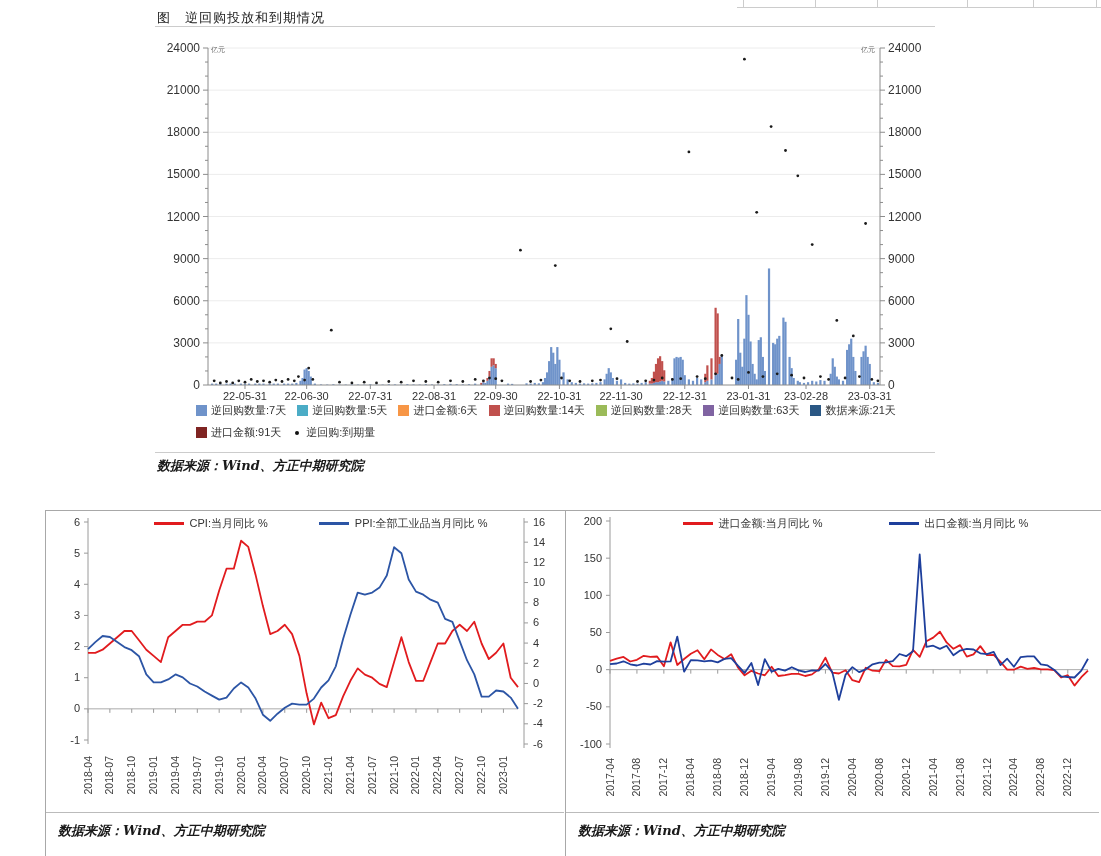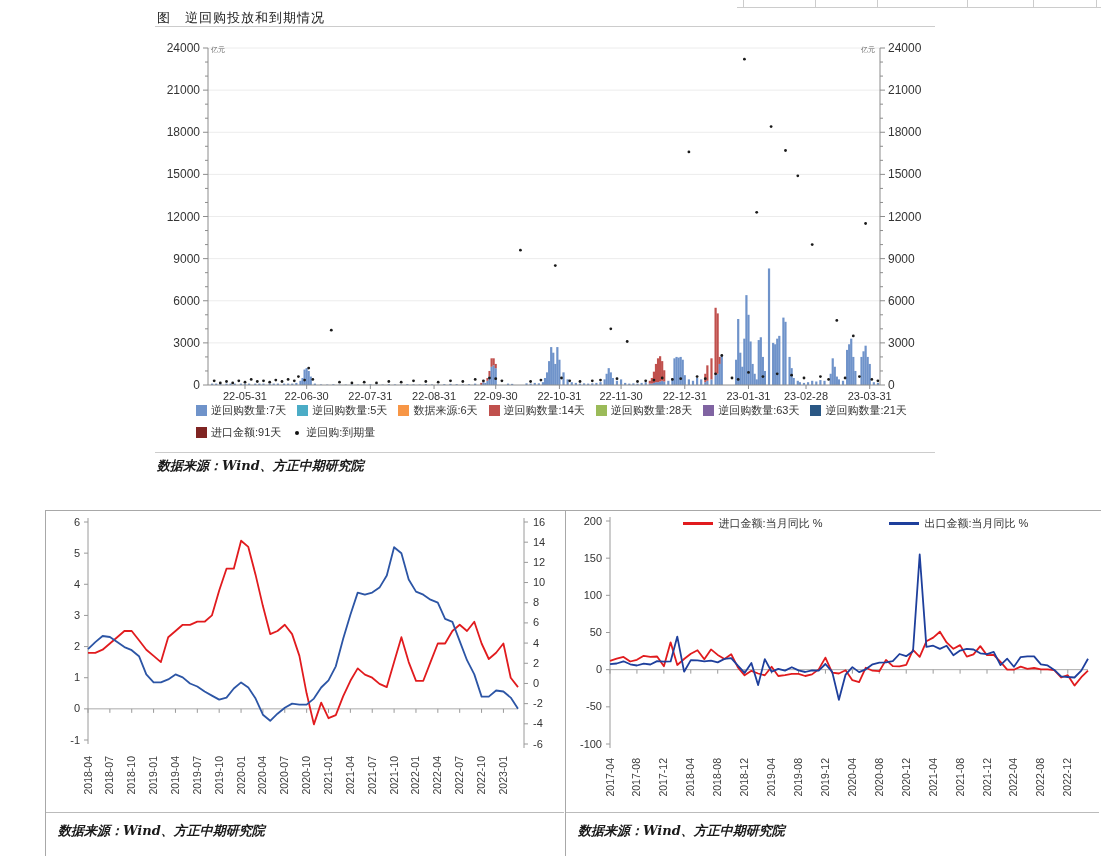--- a/index.html
+++ b/index.html
@@ -427,37 +427,37 @@
       <span class="lg-item">
         <span class="lg-sw" style="background: rgb(111, 147, 202);"></span>
         <span>逆回购数量:7天</span>
       </span>
       <span class="lg-item">
         <span class="lg-sw" style="background: rgb(75, 172, 198);"></span>
         <span>逆回购数量:5天</span>
       </span>
       <span class="lg-item">
         <span class="lg-sw" style="background: rgb(247, 150, 70);"></span>
-        <span>数据来源:6天</span>
+        <span>进口金额:6天</span>
       </span>
       <span class="lg-item">
         <span class="lg-sw" style="background: rgb(192, 80, 77);"></span>
         <span>逆回购数量:14天</span>
       </span>
       <span class="lg-item">
         <span class="lg-sw" style="background: rgb(155, 187, 89);"></span>
         <span>逆回购数量:28天</span>
       </span>
       <span class="lg-item">
         <span class="lg-sw" style="background: rgb(128, 100, 162);"></span>
         <span>逆回购数量:63天</span>
       </span>
       <span class="lg-item">
         <span class="lg-sw" style="background: rgb(42, 87, 132);"></span>
-        <span>逆回购数量:21天</span>
+        <span>数据来源:21天</span>
       </span>
     </div>
   <div class="legend-row" id="repo-legend-row2" style="left:170px;top:425px;">
       <span class="lg-item">
         <span class="lg-sw" style="background: rgb(127, 36, 34);"></span>
         <span>进口金额:91天</span>
       </span>
       <span class="lg-item">
         <span class="lg-dot"></span>
         <span>逆回购:到期量</span>
@@ -552,20 +552,30 @@
       <text x="396.3305084745763" y="246" text-anchor="end" font-size="10.5" fill="#3c3c3c" transform="rotate(-90 396.3305084745763 246)">2022-04</text>
       <line x1="414.6949152542373" x2="414.6949152542373" y1="198.85714285714283" y2="202.85714285714283" stroke="#9a9a9a"></line>
       <text x="418.1949152542373" y="246" text-anchor="end" font-size="10.5" fill="#3c3c3c" transform="rotate(-90 418.1949152542373 246)">2022-07</text>
       <line x1="436.5593220338983" x2="436.5593220338983" y1="198.85714285714283" y2="202.85714285714283" stroke="#9a9a9a"></line>
       <text x="440.0593220338983" y="246" text-anchor="end" font-size="10.5" fill="#3c3c3c" transform="rotate(-90 440.0593220338983 246)">2022-10</text>
       <line x1="458.4237288135593" x2="458.4237288135593" y1="198.85714285714283" y2="202.85714285714283" stroke="#9a9a9a"></line>
       <text x="461.9237288135593" y="246" text-anchor="end" font-size="10.5" fill="#3c3c3c" transform="rotate(-90 461.9237288135593 246)">2023-01</text>
       <polyline points="43.0,142.8 50.3,142.8 57.6,139.7 64.9,133.5 72.2,127.2 79.4,121.0 86.7,121.0 94.0,130.3 101.3,139.7 108.6,145.9 115.9,152.1 123.2,127.2 130.5,121.0 137.7,114.8 145.0,114.8 152.3,111.7 159.6,111.7 166.9,105.4 174.2,80.5 181.5,58.7 188.8,58.7 196.1,30.7 203.3,36.9 210.6,64.9 217.9,96.1 225.2,124.1 232.5,121.0 239.8,114.8 247.1,124.1 254.4,145.9 261.6,183.3 268.9,214.4 276.2,192.6 283.5,208.2 290.8,205.1 298.1,186.4 305.4,170.8 312.7,158.4 319.9,164.6 327.2,167.7 334.5,173.9 341.8,177.1 349.1,152.1 356.4,127.2 363.7,152.1 371.0,170.8 378.3,170.8 385.5,152.1 392.8,133.5 400.1,133.5 407.4,121.0 414.7,114.8 422.0,121.0 429.3,111.7 436.6,133.5 443.8,149.0 451.1,142.8 458.4,133.5 465.7,167.7 473.0,177.1" fill="none" stroke="#e11b1e" stroke-width="1.8" stroke-linejoin="round"></polyline>
       <polyline points="43.0,139.1 50.3,132.1 57.6,126.0 64.9,127.0 72.2,132.1 79.4,137.1 86.7,140.2 94.0,146.2 101.3,164.4 108.6,172.4 115.9,172.4 123.2,169.4 130.5,164.4 137.7,167.4 145.0,173.5 152.3,176.5 159.6,181.5 166.9,185.6 174.2,189.6 181.5,187.6 188.8,178.5 196.1,172.4 203.3,177.5 210.6,188.6 217.9,204.7 225.2,210.8 232.5,203.7 239.8,197.7 247.1,193.6 254.4,194.6 261.6,194.6 268.9,188.6 276.2,177.5 283.5,170.4 290.8,156.3 298.1,129.1 305.4,104.8 312.7,82.6 319.9,84.7 327.2,82.6 334.5,77.6 341.8,65.5 349.1,37.2 356.4,43.3 363.7,69.5 371.0,81.6 378.3,84.7 385.5,89.7 392.8,92.7 400.1,108.9 407.4,111.9 414.7,131.1 422.0,150.2 429.3,164.4 436.6,186.6 443.8,186.6 451.1,180.5 458.4,181.5 465.7,187.6 473.0,198.7" fill="none" stroke="#2c55a5" stroke-width="1.8" stroke-linejoin="round"></polyline>
     </svg>
+  <div class="legend-row" id="cpi-legend" style="left:70px;top:516px;width:460px;justify-content:center;">
+      <span class="lg-item">
+        <span class="lg-dash" style="background: rgb(225, 27, 30);"></span>
+        <span>CPI:当月同比 %</span>
+      </span>
+      <span class="lg-item" style="margin-left: 40px;">
+        <span class="lg-dash" style="background: rgb(44, 85, 165);"></span>
+        <span>PPI:全部工业品当月同比 %</span>
+      </span>
+    </div>
   <div class="abs caption" style="left:58px;top:822px;">数据来源：Wind、方正中期研究院</div>
 
   <svg id="trade-svg" style="left:565px;top:510px;" width="536" height="302">
       <line x1="45" x2="523" y1="159.66666666666666" y2="159.66666666666666" stroke="#aaa"></line>
       <line x1="45" x2="45" y1="7" y2="238" stroke="#9a9a9a"></line>
       <line x1="41" x2="45" y1="11" y2="11" stroke="#9a9a9a"></line>
       <text x="37" y="14.5" text-anchor="end" font-size="11" fill="#333">200</text>
       <line x1="41" x2="45" y1="48.166666666666664" y2="48.166666666666664" stroke="#9a9a9a"></line>
       <text x="37" y="51.666666666666664" text-anchor="end" font-size="11" fill="#333">150</text>
       <line x1="41" x2="45" y1="85.33333333333333" y2="85.33333333333333" stroke="#9a9a9a"></line>

